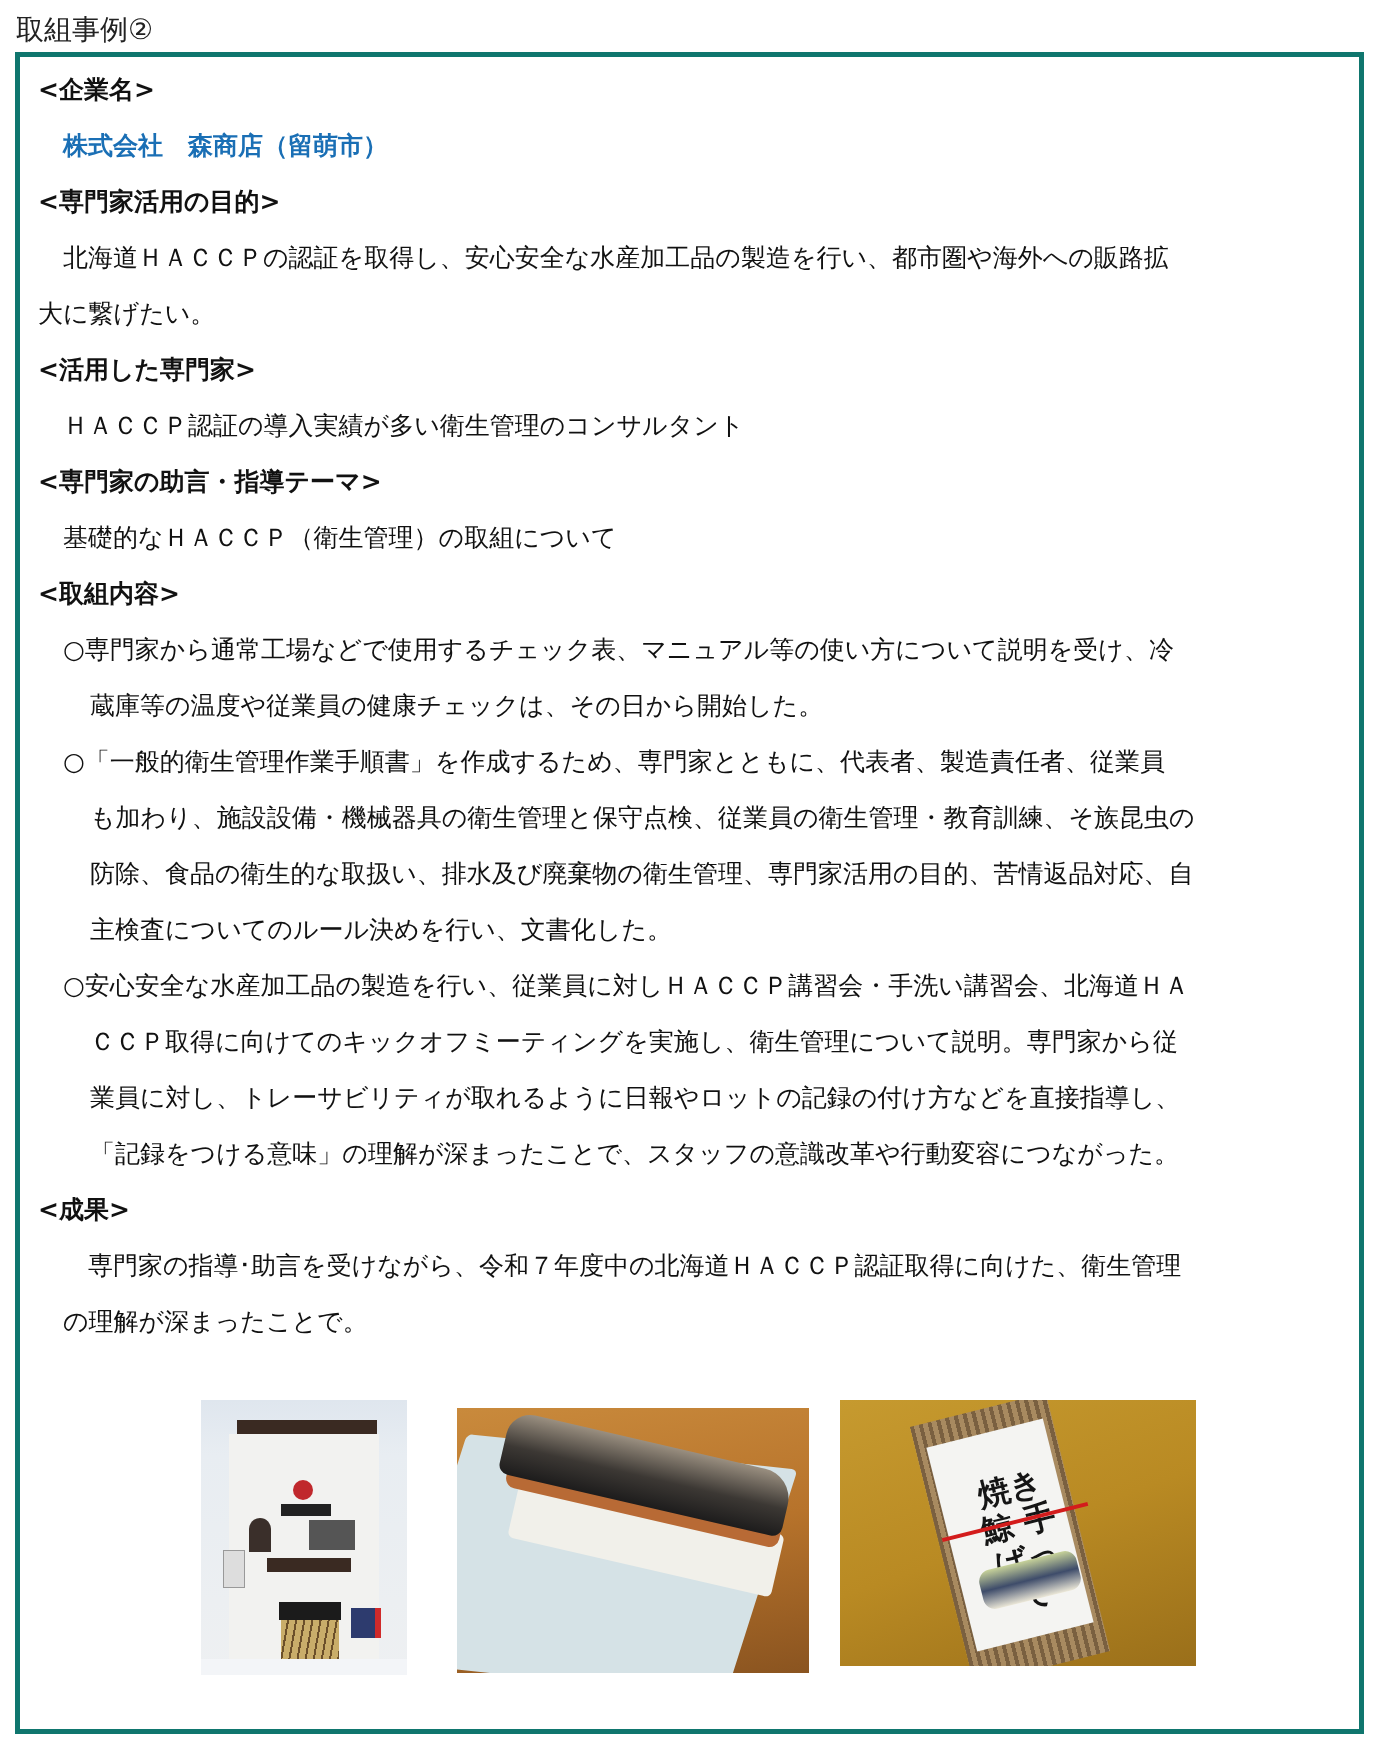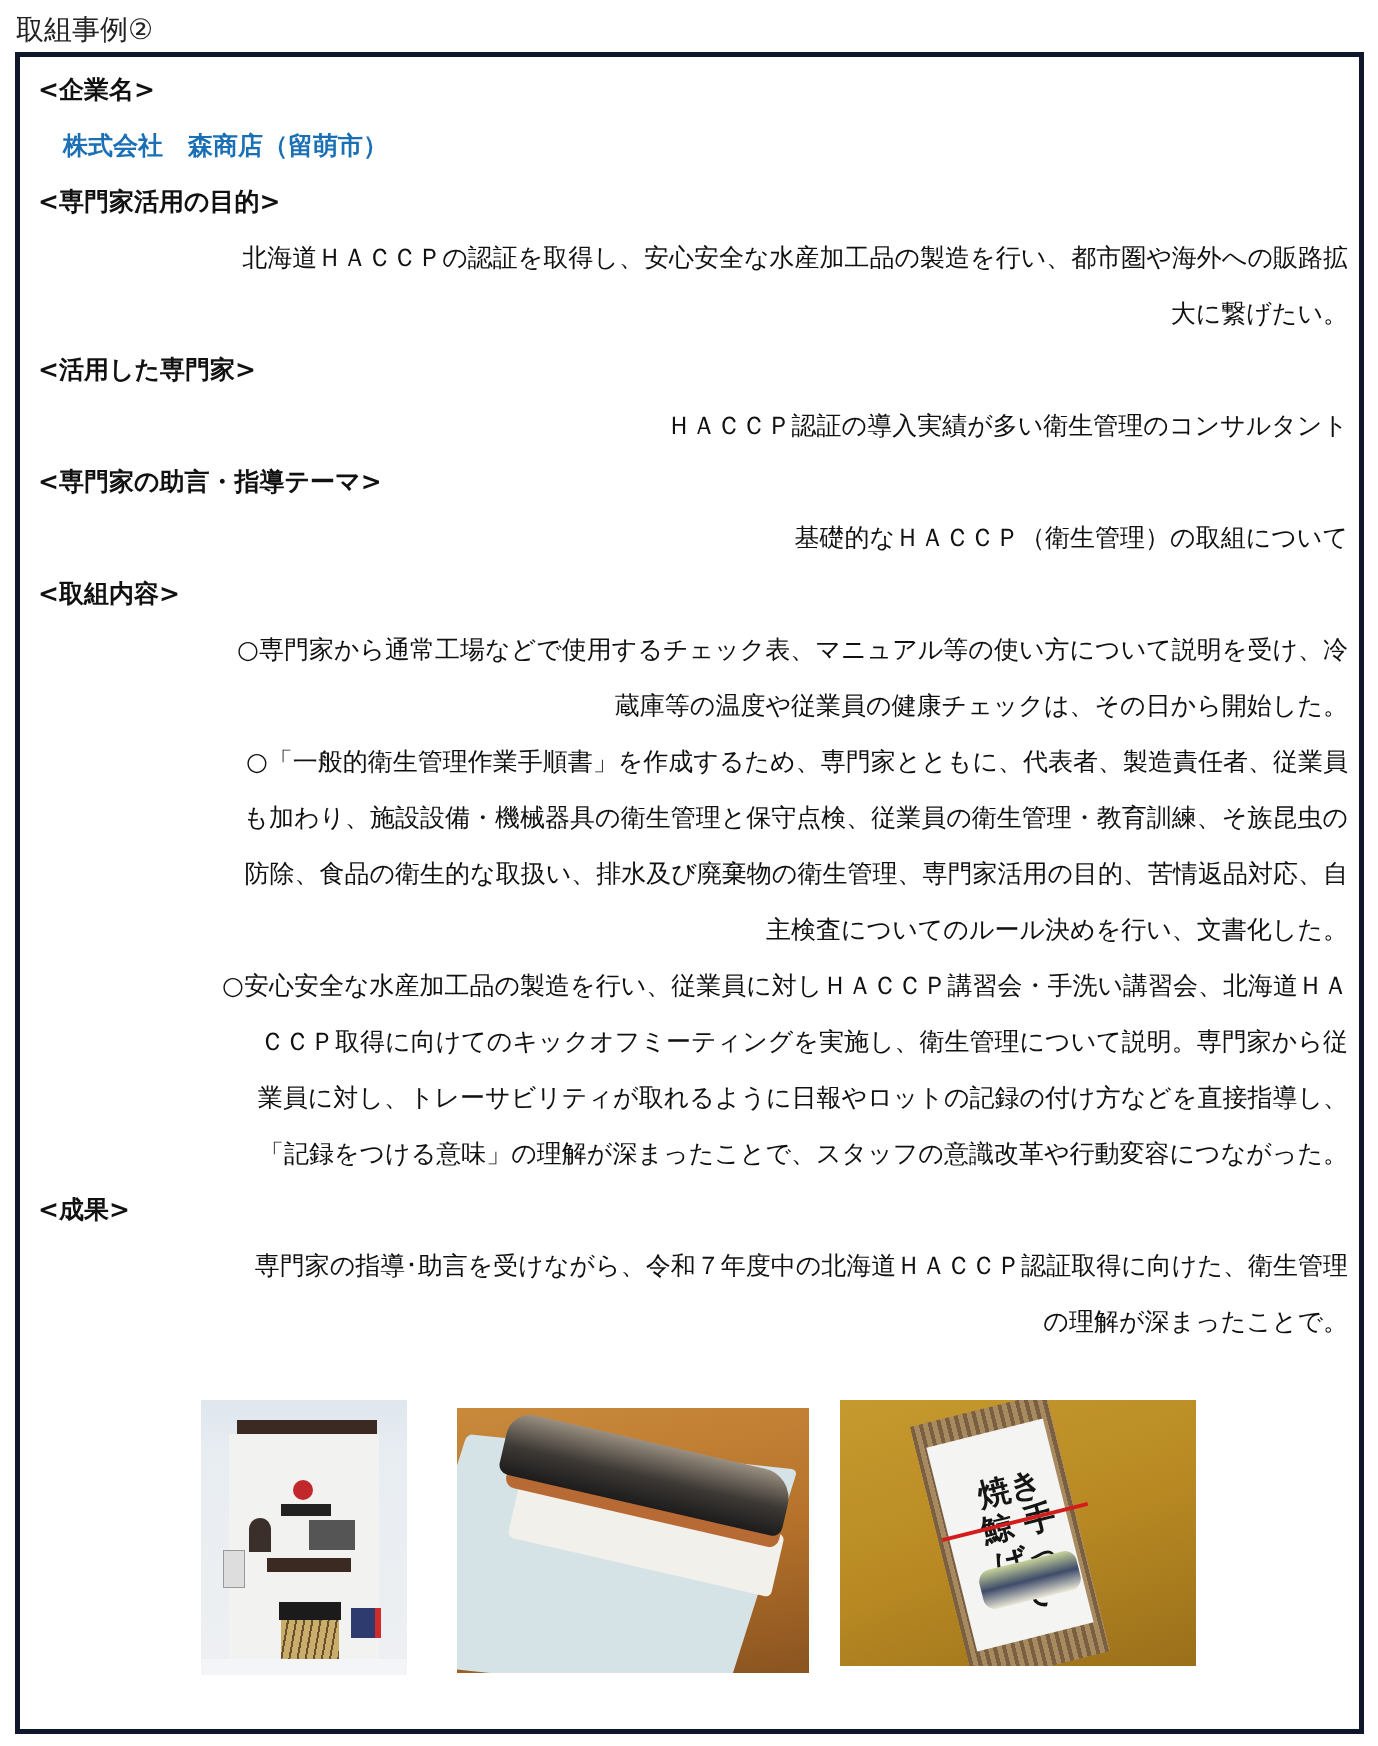--- a/index.html
+++ b/index.html
@@ -24,21 +24,21 @@
       color: #222;
       font-weight: normal;
       letter-spacing: 0px;
     }
     .frame {
       position: absolute;
       left: 15px;
       top: 52px;
       width: 1339px;
       height: 1672px;
-      border: 5px solid #0f172a;
+      border: 5px solid #0f766e;
       box-sizing: content-box;
       text-decoration: underline;
     }
     .content {
       position: absolute;
       left: 18px;
       top: 5px;
       width: 1310px;
     }
     .heading {
@@ -55,29 +55,29 @@
       line-height: 56px;
       height: 56px;
       padding-left: 25px;
       white-space: nowrap;
     }
     .para {
       font-size: 25px;
       line-height: 56px;
       white-space: nowrap;
     }
-    .para .line { display: block; height: 56px; text-align: right; }
+    .para .line { display: block; height: 56px; }
     .indent1 { padding-left: 25px; }
     .bullet {
       font-size: 25px;
       line-height: 56px;
       white-space: nowrap;
       padding-left: 25px;
     }
-    .bullet .line { display: block; height: 56px; text-align: right; }
+    .bullet .line { display: block; height: 56px; }
     .bullet .cont { padding-left: 27px; }
     .photos {
       position: absolute;
       top: 1337px;
       left: 0;
       width: 1339px;
       height: 280px;
     }
     .photo {
       position: absolute;

